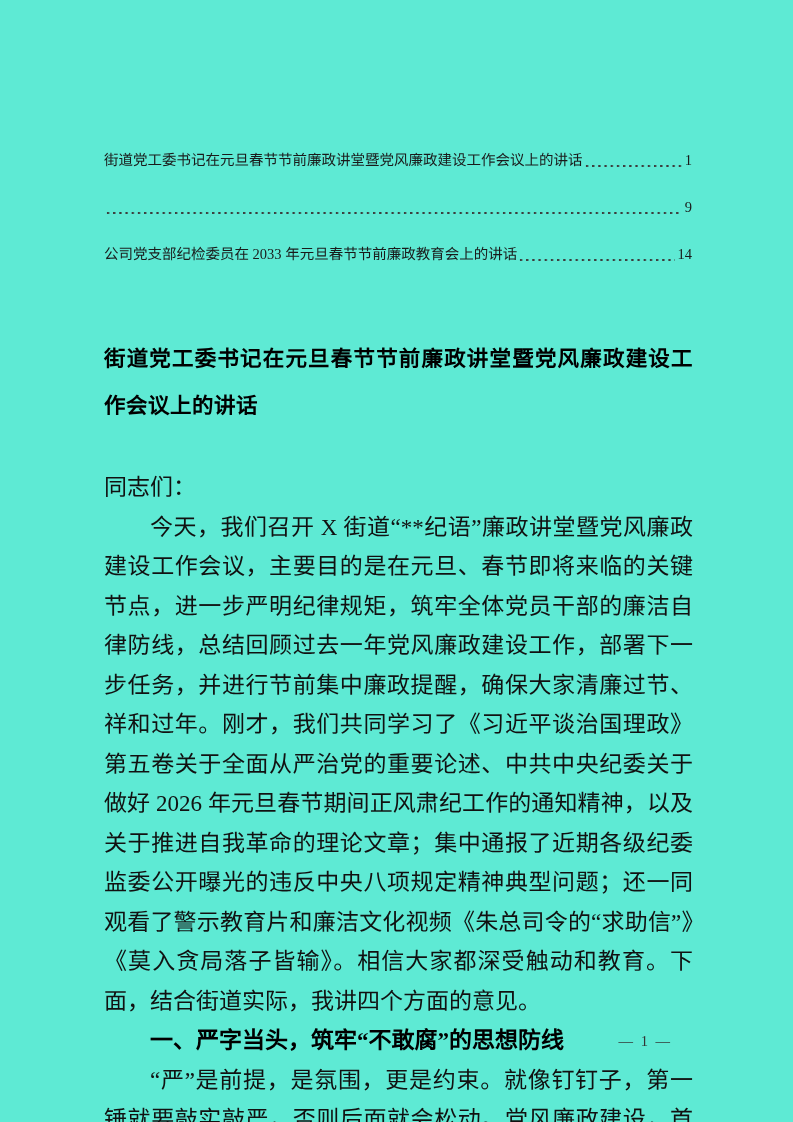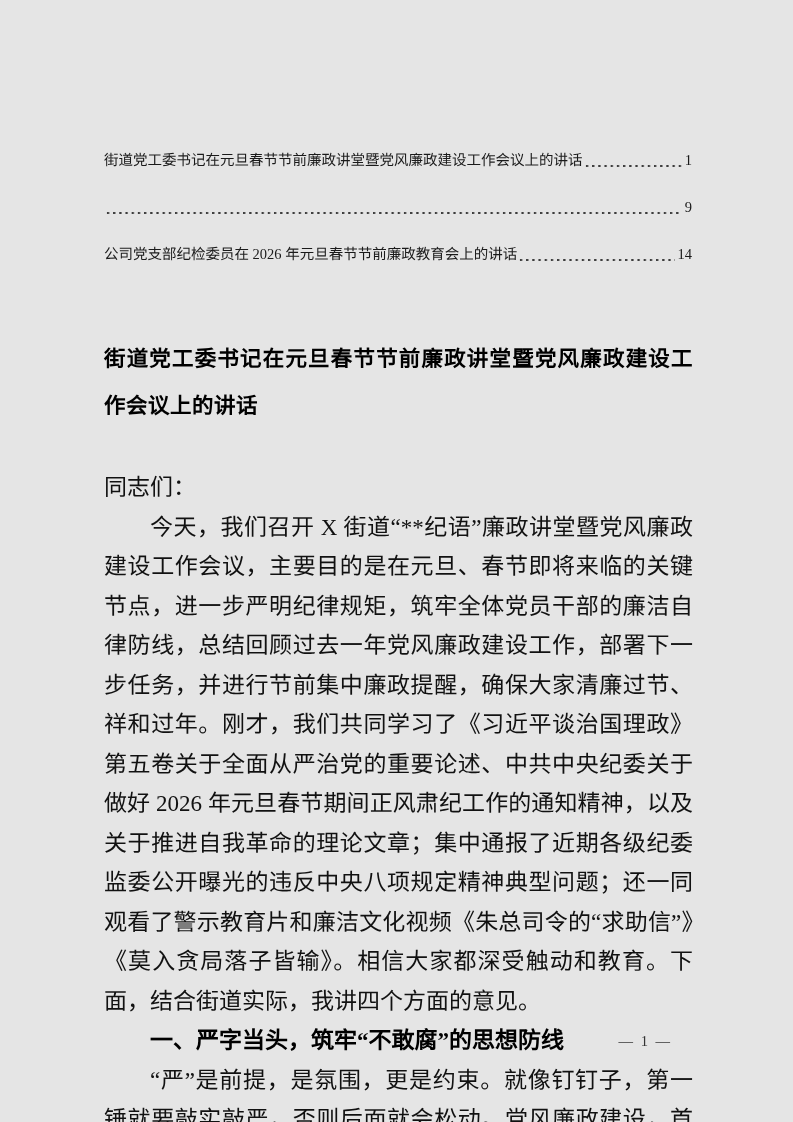--- a/index.html
+++ b/index.html
@@ -4,21 +4,21 @@
 <style>
   html, body {
     margin: 0;
     padding: 0;
     background: #ffffff;
   }
   .page {
     position: relative;
     width: 793px;
     height: 1122px;
-    background: #e5e5e5;
+    background: #5eead4;
     overflow: hidden;
     font-family: "Liberation Serif", "DejaVu Serif", serif;
     color: #1a1a1a;
   }
 
   
   .toc {
     position: absolute;
     left: 104px;
     top: 150px;
@@ -114,21 +114,21 @@
       <span class="toc-leader"></span>
       <span class="toc-page">1</span>
     </div>
 
     <div class="toc-item">
       <span class="toc-leader"></span>
       <span class="toc-page">9</span>
     </div>
 
     <div class="toc-item">
-      <span class="toc-text">公司党支部纪检委员在 2026 年元旦春节节前廉政教育会上的讲话</span>
+      <span class="toc-text">公司党支部纪检委员在 2033 年元旦春节节前廉政教育会上的讲话</span>
       <span class="toc-leader"></span>
       <span class="toc-page">14</span>
     </div>
 
   </nav>
 
   <h1 class="doc-title">街道党工委书记在元旦春节节前廉政讲堂暨党风廉政建设工作会议上的讲话</h1>
 
   <div class="doc-body">
     <p>同志们：</p>

